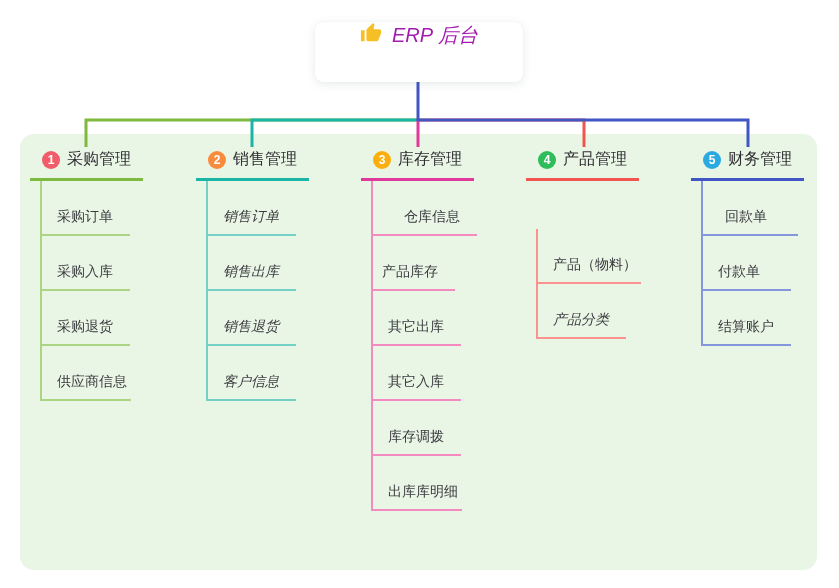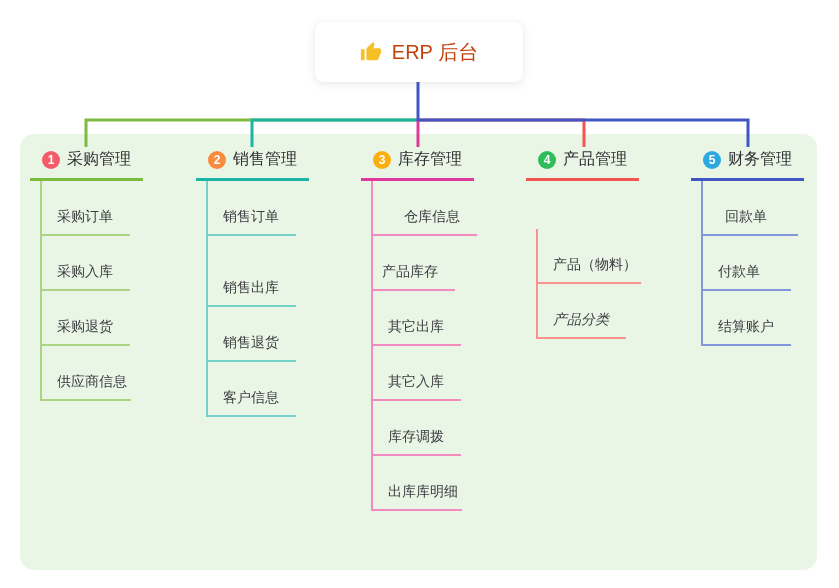--- a/index.html
+++ b/index.html
@@ -11,22 +11,22 @@
   }
   .panel {
     position:absolute; left:20px; top:134px; width:797px; height:436px;
     border-radius:14px;
   }
   .connector-svg { position:absolute; left:0; top:0; pointer-events:none; }
   .root-node {
     position:absolute; left:315px; top:22px; width:208px; height:60px;
     background:#ffffff; border-radius:8px;
     box-shadow:0 2px 10px rgba(60,80,90,0.12), 0 0 1px rgba(0,0,0,0.08);
-    display:flex; align-items:center; justify-content:center; gap:10px;
-    font-size:20px; color:#c2410c; font-weight:500; cursor:pointer;
+    display:flex; justify-content:center; gap:10px;
+    font-size:20px; color:#a21caf; font-weight:500; cursor:pointer;font-style:italic;
   }
   .branch { position:absolute; top:146px; width:113px; }
   .topic {
     display:flex; align-items:center; gap:7px;
     padding:3px 0 8px 12px; border-bottom:3px solid #999;
     font-size:16px; color:#2f2f33; font-weight:500; cursor:pointer;
     white-space:nowrap;
   }
   .badge {
     width:18px; height:18px; border-radius:50%; flex:0 0 18px;
@@ -77,23 +77,23 @@
       <li class="child" style="border-bottom-color: rgb(171, 213, 132);">采购退货</li>
       <li class="child" style="border-bottom-color: rgb(171, 213, 132);">供应商信息</li>
     </ul>
   </div>
 
   <div class="branch" style="left:196px;">
     <div class="topic" style="border-bottom-color: rgb(27, 181, 165);">
       <span class="badge" style="background-color: rgb(249, 139, 61);">2</span>
       <span>销售管理</span>
     </div>
-    <ul class="children" style="border-left-color: rgb(116, 209, 198);">
+    <ul class="children" style="border-left-color: rgb(116, 209, 198); font-style: italic;">
       <li class="child" style="border-bottom-color: rgb(116, 209, 198);">销售订单</li>
-      <li class="child" style="border-bottom-color: rgb(116, 209, 198); margin-top: 16px;">销售出库</li>
+      <li class="child" style="border-bottom-color: rgb(116, 209, 198);">销售出库</li>
       <li class="child" style="border-bottom-color: rgb(116, 209, 198);">销售退货</li>
       <li class="child" style="border-bottom-color: rgb(116, 209, 198);">客户信息</li>
     </ul>
   </div>
 
   <div class="branch" style="left:361px;">
     <div class="topic" style="border-bottom-color: rgb(223, 58, 155);">
       <span class="badge" style="background-color: rgb(251, 175, 14);">3</span>
       <span>库存管理</span>
     </div>

